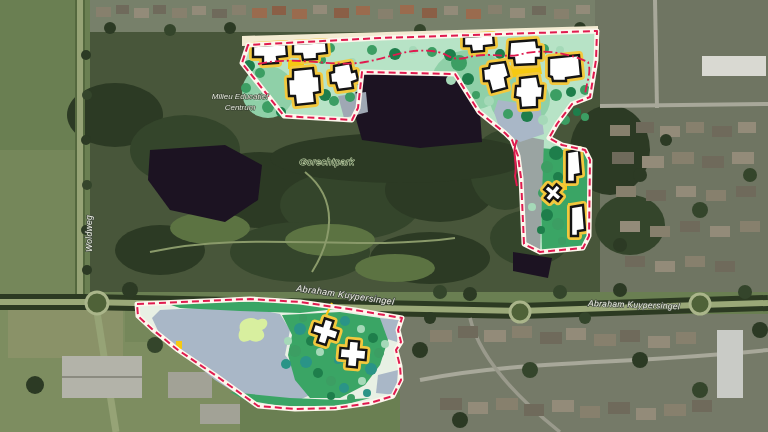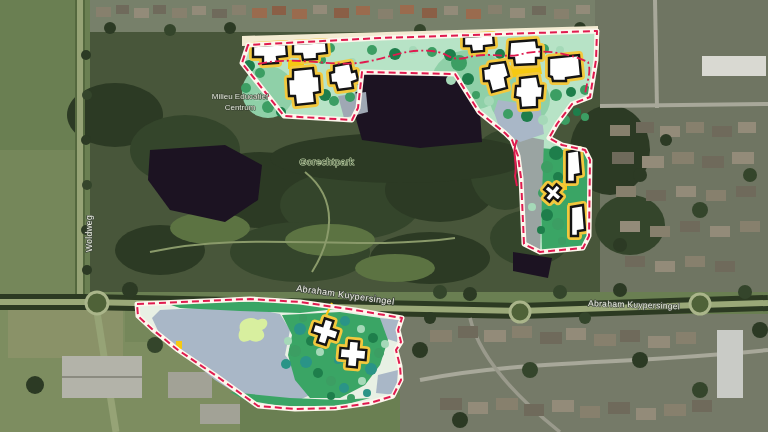--- a/index.html
+++ b/index.html
@@ -1,17 +1,17 @@
 <!DOCTYPE html>
 <html style="--plan_mint: #b7e3c6; --plan_green: #3aa565; --plan_green_light: #8fd0a8; --tree_dark: #1e7e4b; --tree_medium: #3c9e63; --tree_light: #a5d9b8; --tree_teal: #2a9487; --building_fill: #ffffff; --building_outline: #141414; --building_halo: #f3c83d; --plaza_yellow: #f6c912; --boundary_red: #e01a4f; --boundary_casing: #fdf6ec; --water_plan: #a9b7c7; --pond_dark: #1c1322; --path_cream: #f3ebd2; --satellite_field: #6d8150;"><head>
 <meta charset="utf-8">
 <style>
   html,body{margin:0;padding:0;background:#222;}
   .stage{position:relative;width:768px;height:432px;overflow:hidden;
-         font-family:"Liberation Sans",sans-serif;background:var(--satellite_field,#6d8150);}
+         font-family:"Liberation Sans",sans-serif;background:var(--satellite_field,#6d8150);font-style:italic;}
   svg{position:absolute;inset:0;display:block;}
 
   
   .mint{fill:var(--plan_mint);}
   .pgreen{fill:var(--plan_green);}
   .pgreen-lt{fill:var(--plan_green_light);}
   .tree-d{fill:var(--tree_dark);}
   .tree-m{fill:var(--tree_medium);}
   .tree-l{fill:var(--tree_light);}
   .tree-t{fill:var(--tree_teal);}

